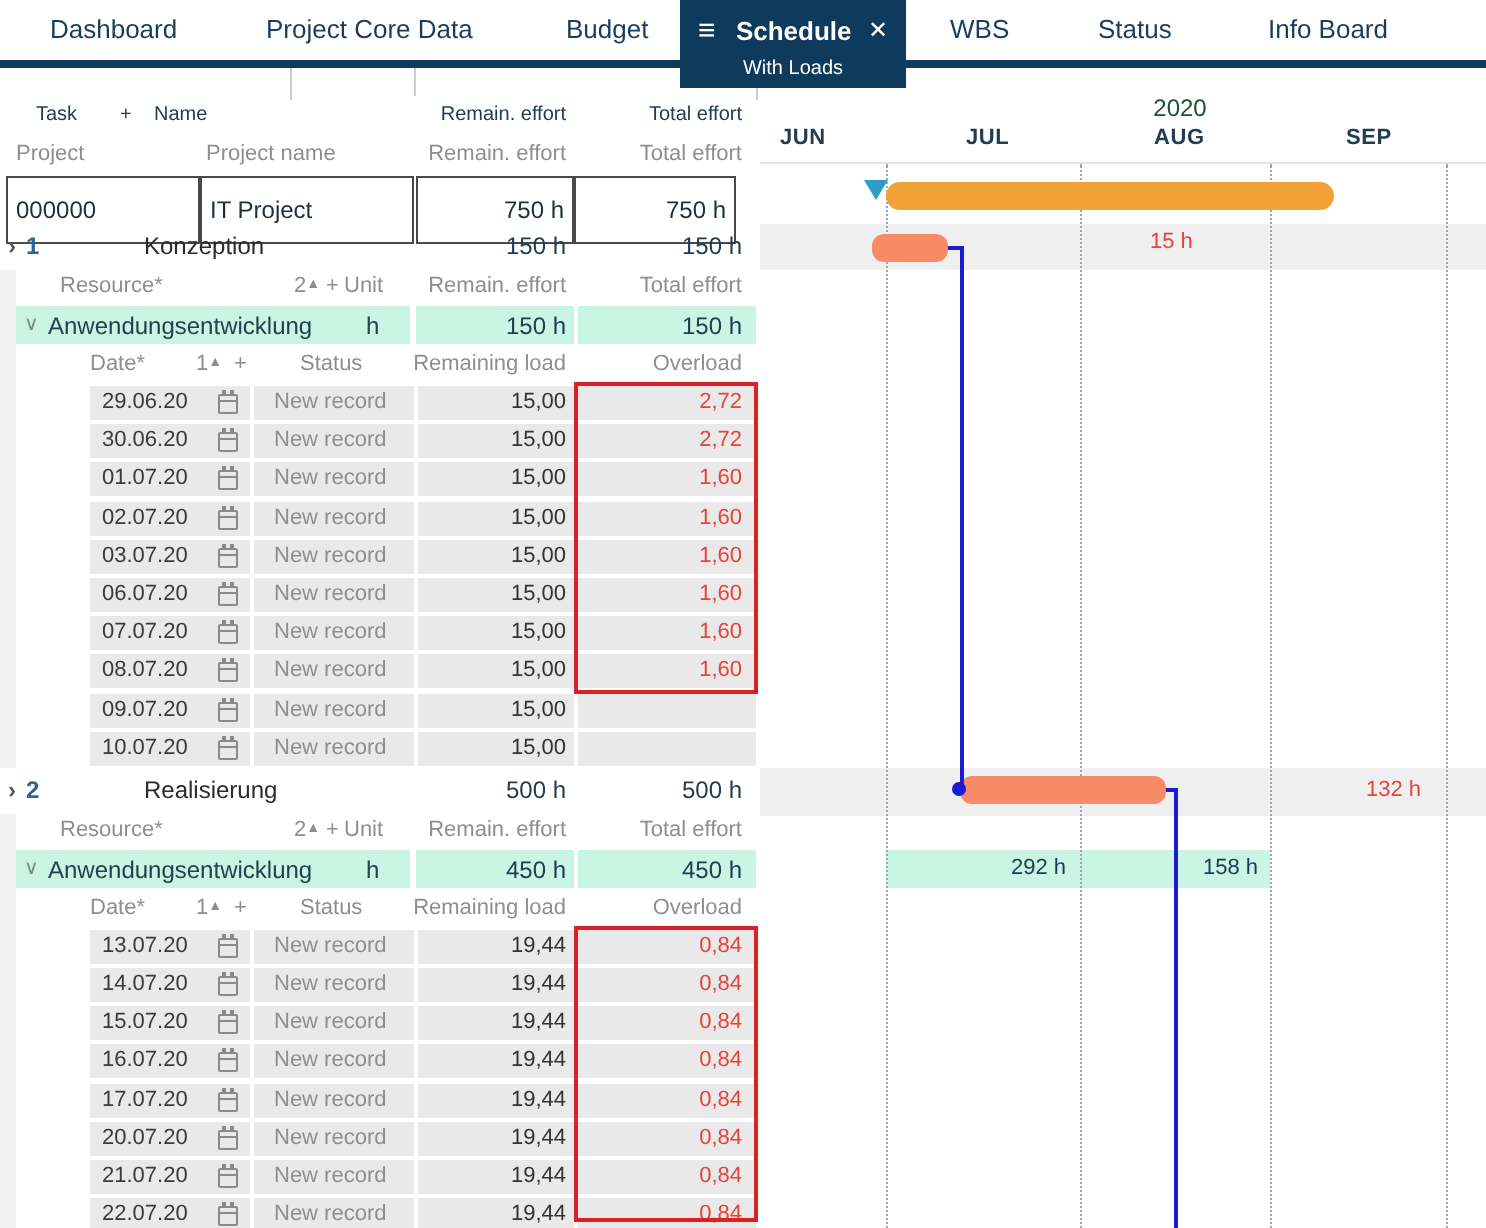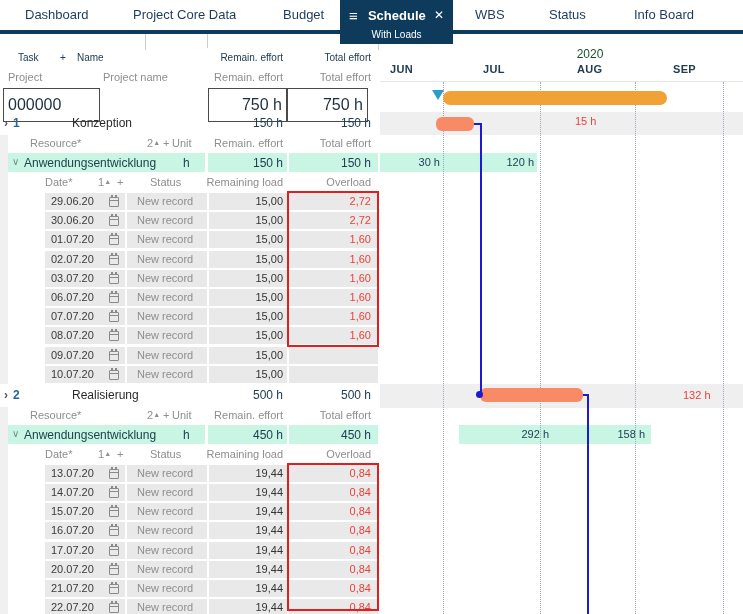--- a/index.html
+++ b/index.html
@@ -20,21 +20,21 @@
   .left{position:absolute;left:0;top:50px;width:380px;z-index:2}
   .row{position:relative;width:380px}
   .hdr{height:20px;font-size:10px}
   .hdr span{position:absolute;top:2px}
   .sub{height:16px;font-size:11px;color:#8e8e8e}
   .sub span{position:absolute;top:1px}
   .ra{text-align:right;width:90px}
   .r-remain{right:97px!important;left:auto!important}
   .r-total{right:9px!important;left:auto!important}
   .inp{height:26px}
-  .inp input{position:absolute;top:2px;height:21px;border:1px solid #4a4a4a;background:#fff;font-family:"Liberation Sans",sans-serif;font-size:16px;color:#1e2e3e;padding:16px 4px}
+  .inp input{position:absolute;top:2px;height:21px;border:1px solid #4a4a4a;background:#fff;font-family:"Liberation Sans",sans-serif;font-size:12px;color:#1e2e3e;padding:16px 4px}
   .inp input.num{text-align:right}
   
   .section{position:relative;width:380px}
   .left-strip{position:absolute;left:0;top:23px;bottom:0;width:8px;background:#f0f0f0}
   .task-row{height:23px;font-size:12px}
   .task-row span{position:absolute;top:4px}
   .chev{color:#555;font-size:12px;font-weight:bold}
   .tnum{font-weight:bold;color:#2a6496}
   .tname{color:#2b2b2b}
   .tval{color:#223c52}
@@ -124,40 +124,40 @@
   <div class="bar bar-task2"></div>
 
   <div class="blue" style="left:94px;top:89px;width:8px;height:2px"></div>
   <div class="blue" style="left:100px;top:89px;width:2px;height:270px"></div>
   <div class="dot" style="left:96px;top:357px"></div>
   <div class="blue" style="left:203px;top:360px;width:6px;height:2px"></div>
   <div class="blue" style="left:207px;top:360px;width:2px;height:220px"></div>
 
   <div class="red-label" style="left:195px;top:81px;width:43px">15 h</div>
   <div class="red-label" style="left:303px;top:355px;width:52px">132 h</div>
-<div class="strip" style="top: 119px; left: 0px;"><span class="strip-cell" style="width: 63px; padding-right: 3px;">30 h</span><span class="strip-cell" style="width: 94px; padding-right: 3px;">120 h</span></div>
-    <div class="strip" style="top: 391px; left: 63px;"><span class="strip-cell" style="width: 92px; padding-right: 2px; margin-left: 16px;">292 h</span><span class="strip-cell" style="width: 100px; padding-right: 6px;">158 h</span></div>
+    <div class="strip" style="top: 391px; left: 63px;"><span class="strip-cell" style="width: 92px; padding-right: 2px;">292 h</span><span class="strip-cell" style="width: 100px; padding-right: 6px;">158 h</span></div>
   </div>
 
 <div class="left">
   <div class="row hdr">
     <span style="left:18px">Task</span>
     <span style="left:60px">+</span>
     <span style="left:77px">Name</span>
     <span class="ra r-remain">Remain. effort</span>
     <span class="ra r-total">Total effort</span>
   </div>
   <div class="row sub">
     <span style="left:8px">Project</span>
     <span style="left:103px">Project name</span>
     <span class="ra r-remain">Remain. effort</span>
     <span class="ra r-total">Total effort</span>
   </div>
   <div class="row inp">
     <input style="left: 3px; width: 97px;" value="000000">
+    <input style="left: 100px; width: 107px;" value="IT Project">
     <input class="num" style="left: 208px; width: 79px;" value="750 h">
     <input class="num" style="left: 287px; width: 81px;" value="750 h">
   </div>
   <div id="sections">
   <div class="section">
     <div class="left-strip"></div>
     <div class="row task-row">
       <span class="chev" style="left:4px">›</span>
       <span class="tnum" style="left:13px">1</span>
       <span class="tname" style="left:72px">Konzeption</span>

